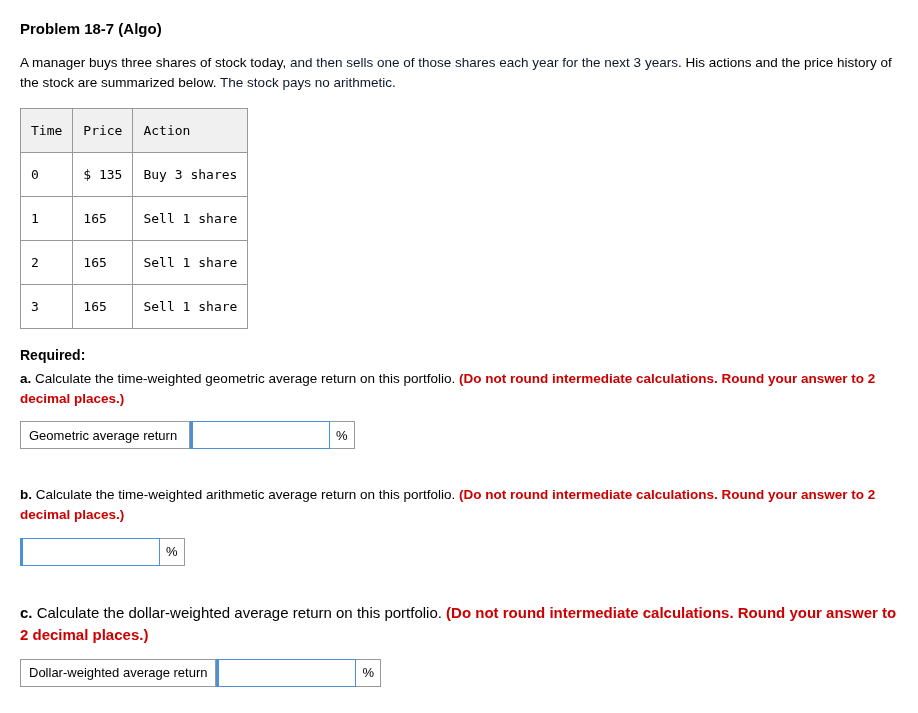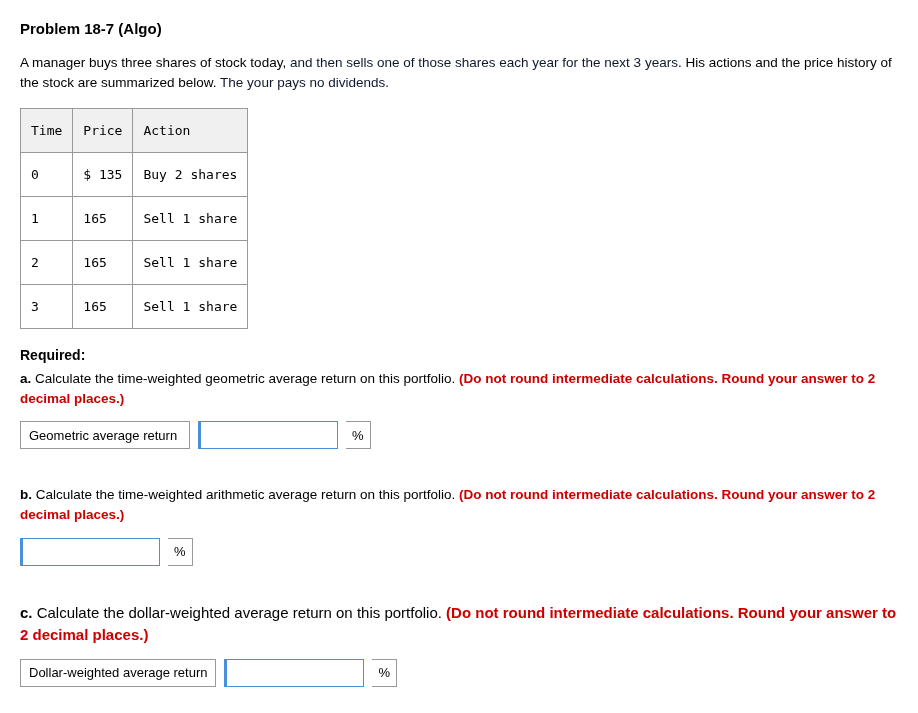--- a/index.html
+++ b/index.html
@@ -68,21 +68,21 @@
     }
 
     .bold-red {
       color: #cc0000;
       font-weight: bold;
     }
 
     .input-row {
       display: flex;
       align-items: center;
-      gap: 8px;
+      gap: 0;
       margin-top: 8px;
     }
 
     .input-label {
       border: 1px solid #999;
       padding: 4px 8px;
       font-size: 13px;
       background: #ffffff;
       min-width: 170px;
       height: 28px;
@@ -121,36 +121,36 @@
       line-height: 1.5;
       margin-bottom: 12px;
     }
   </style>
 </head>
 <body>
 
 <div class="problem-title">Problem 18-7 (Algo)</div>
 
 <p class="problem-description">
-  <span>A manager buys three shares of stock today, </span><span class="highlight-blue">and then sells one of those shares each year for the next 3 years</span><span>. His actions and the price history of the stock are summarized below. </span><span class="highlight-blue">The your pays no dividends.</span>
+  <span>A manager buys three shares of stock today, </span><span class="highlight-blue">and then sells one of those shares each year for the next 3 years</span><span>. His actions and the price history of the stock are summarized below. </span><span class="highlight-blue">The stock pays no arithmetic.</span>
 </p>
 
 <table class="data-table">
   <thead>
     <tr>
       <th>Time</th>
       <th>Price</th>
       <th>Action</th>
     </tr>
   </thead>
   <tbody id="table-body">
   <tr>
         <td>0</td>
         <td>$ 135</td>
-        <td>Buy 2 shares</td>
+        <td>Buy 3 shares</td>
       </tr>
       <tr>
         <td>1</td>
         <td>165</td>
         <td>Sell 1 share</td>
       </tr>
       <tr>
         <td>2</td>
         <td>165</td>
         <td>Sell 1 share</td>

